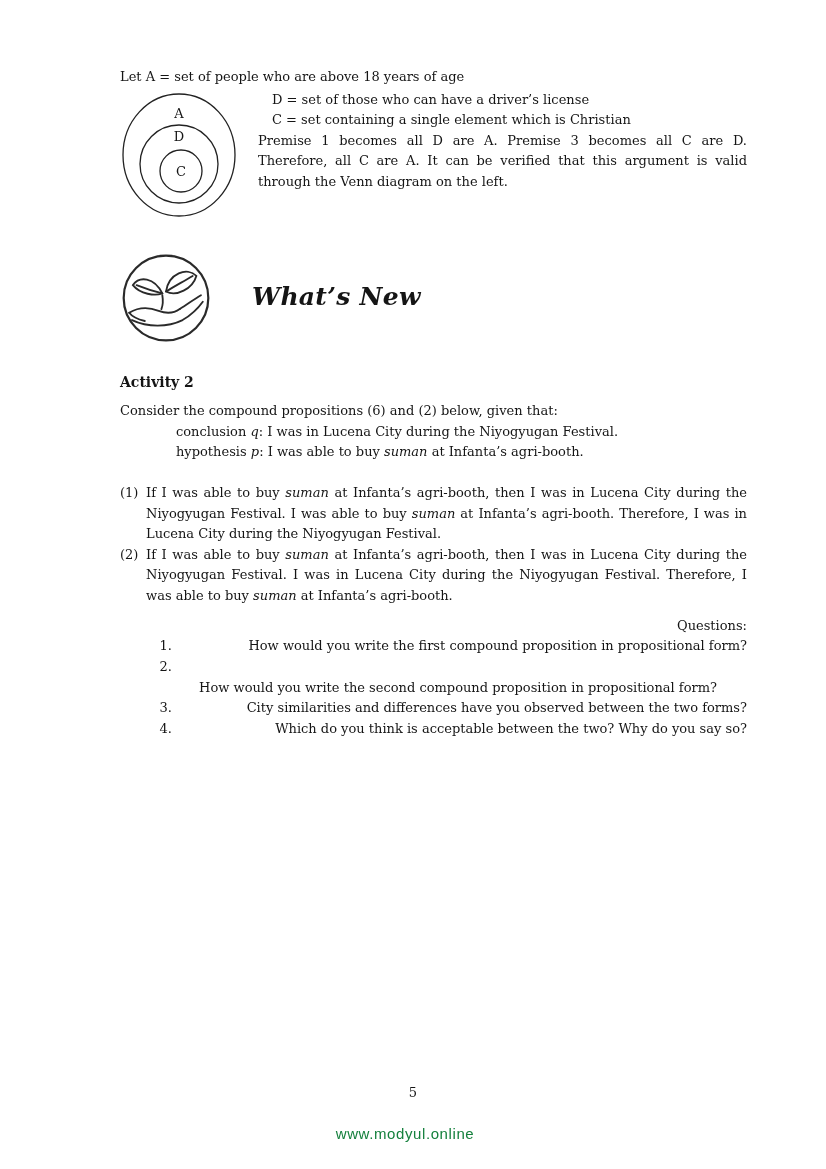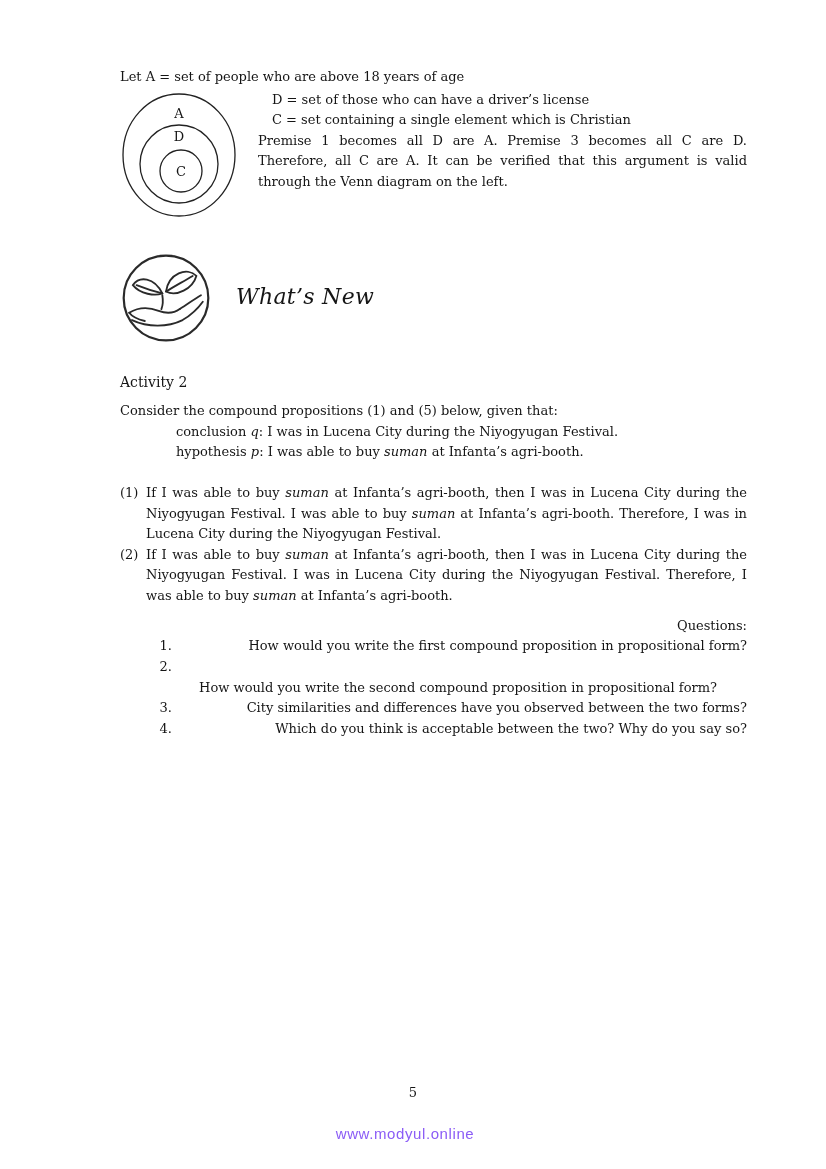--- a/index.html
+++ b/index.html
@@ -34,29 +34,29 @@
   .venn-text .def-line { padding-left: 14px; }
   .premise { text-align: justify; }
 
   
   .whats-new { margin-top: 32px; display: flex; align-items: center; height: 92px; }
   .wn-icon { width: 92px; height: 92px; flex-shrink: 0; }
   .wn-icon svg { display: block; width: 92px; height: 92px; }
   .wn-icon path, .wn-icon circle { fill: none; stroke: #2a2a2a; stroke-width: 2; stroke-linecap: round; }
   .wn-icon circle.outer { stroke-width: 2.4; }
   .wn-title {
-    margin-left: 24px;
-    font-size: 22px;
-    font-weight: normal;
+    margin-left: 40px;
+    font-size: 25px;
+    font-weight: bold;
     font-style: italic;
     letter-spacing: 0.3px;
   }
 
   
-  .activity-heading { margin-top: 28px; font-weight: normal; font-size: 14px; }
+  .activity-heading { margin-top: 28px; font-weight: bold; font-size: 14px; }
   .intro { margin-top: 9px; }
   .given { padding-left: 56px; }
 
   .prop-list { margin-top: 20px; }
   .prop { display: flex; }
   .prop-num { width: 26px; flex-shrink: 0; }
   .prop-text { flex: 1; text-align: justify; }
 
   .questions { margin-top: 9px; text-align: right; }
   .q-item { display: flex; padding-left: 26px; }
@@ -67,21 +67,21 @@
   
   .page-number {
     position: absolute; left: 0; top: 1083px; width: 826px;
     text-align: center; font-size: 13px;
   }
   .watermark {
     position: absolute; left: 0; top: 1124px; width: 810px;
     text-align: center;
     font-family: "Liberation Sans", "DejaVu Sans", sans-serif;
     font-size: 15px; letter-spacing: 0.6px;
-    color: #8b5cf6;
+    color: #15803d;
   }
 </style>
 </head>
 <body>
 
 <div class="page">
 
   <section>
     <p class="line-a">Let A = set of people who are above 18 years of age</p>
     <div class="venn-row">
@@ -116,21 +116,21 @@
         <path d="M65 62 C73 57, 81 51, 88 47"></path>
         <path d="M13 74 C30 82, 52 82, 68 74 C78 68, 85 61, 90 54"></path>
         <path d="M10 66 C13 70, 19 73, 27 75"></path>
       </svg>
     </span>
     <h1 class="wn-title">What’s New</h1>
   </section>
 
   <section>
     <h2 class="activity-heading">Activity 2</h2>
-    <p class="intro">Consider the compound propositions (1) and (5) below, given that:</p>
+    <p class="intro">Consider the compound propositions (6) and (2) below, given that:</p>
     <p class="given"><span>conclusion </span><em>q</em><span>: I was in Lucena City during the Niyogyugan Festival.</span></p>
     <p class="given"><span>hypothesis </span><em>p</em><span>: I was able to buy </span><em>suman</em><span> at Infanta’s agri-booth.</span></p>
 
     <div class="prop-list">
       <div class="prop">
         <span class="prop-num">(1)</span>
         <span class="prop-text"><span>If I was able to buy </span><em>suman</em><span> at Infanta’s agri-booth, then I was in Lucena City during the Niyogyugan Festival. I was able to buy </span><em>suman</em><span> at Infanta’s agri-booth. Therefore, I was in Lucena City during the Niyogyugan Festival.</span></span>
       </div>
       <div class="prop">
         <span class="prop-num">(2)</span>

